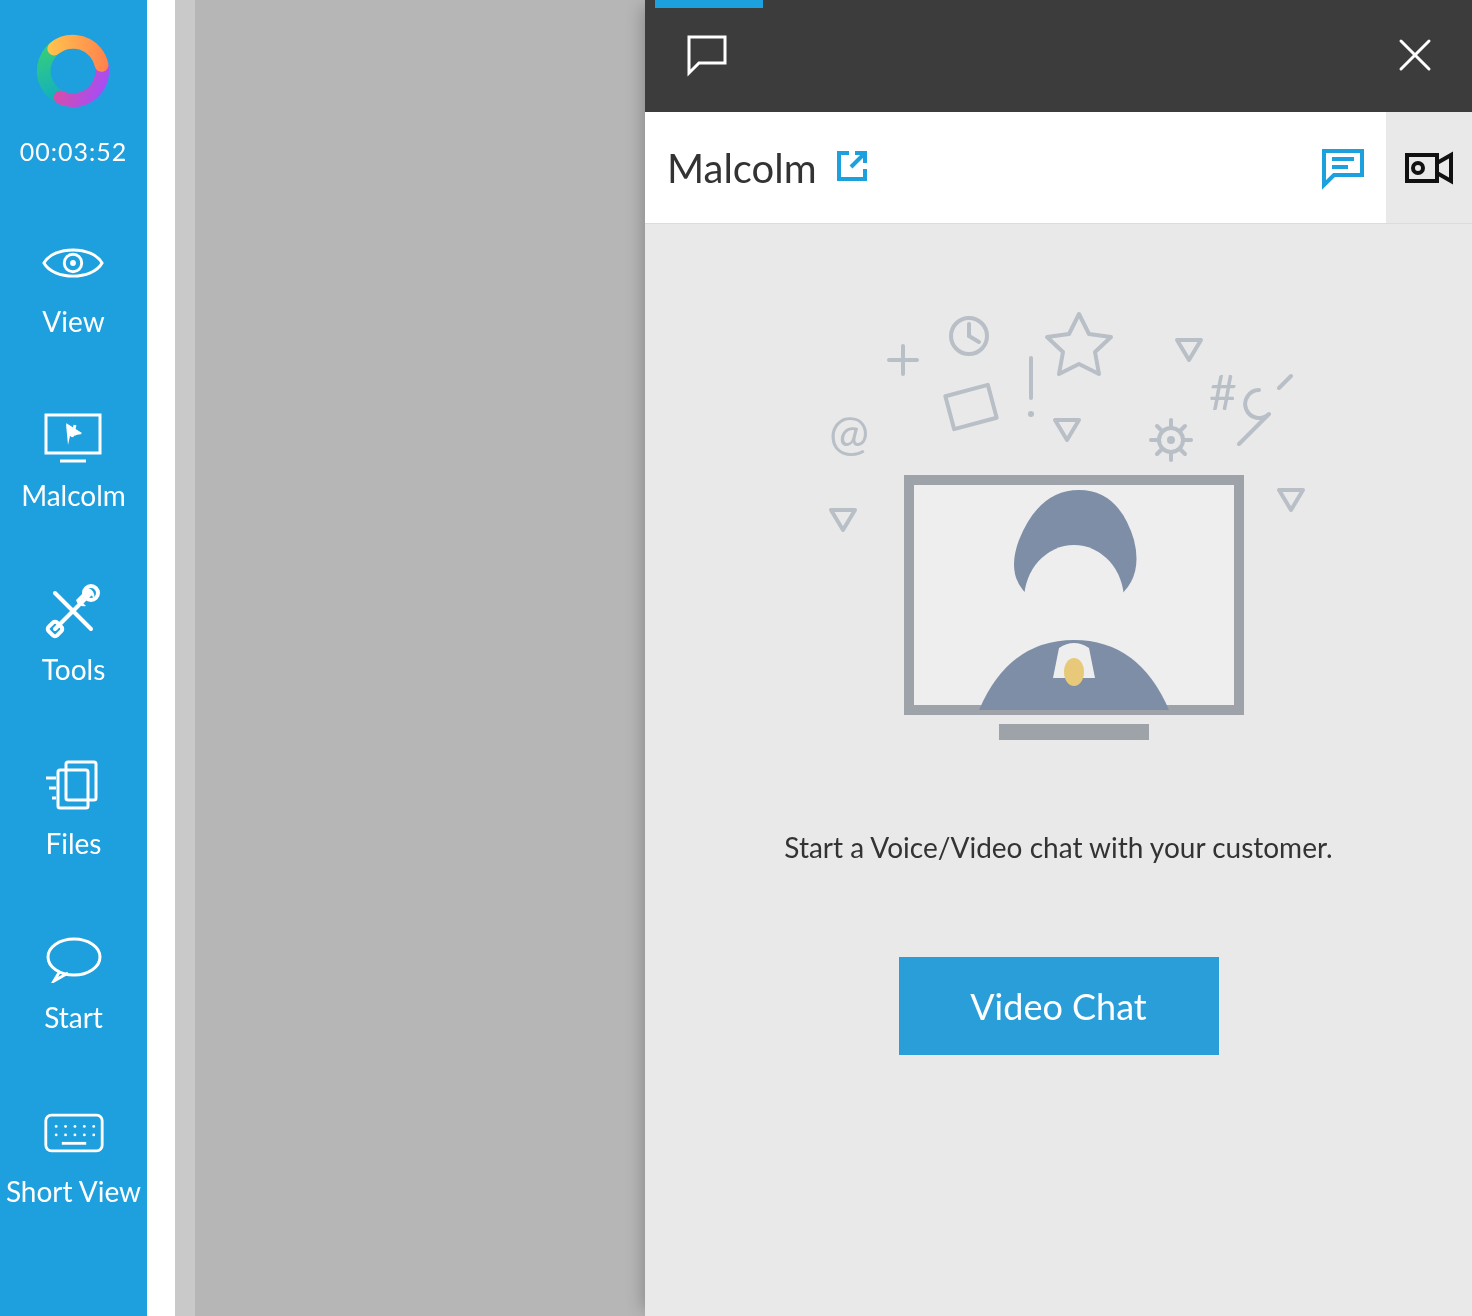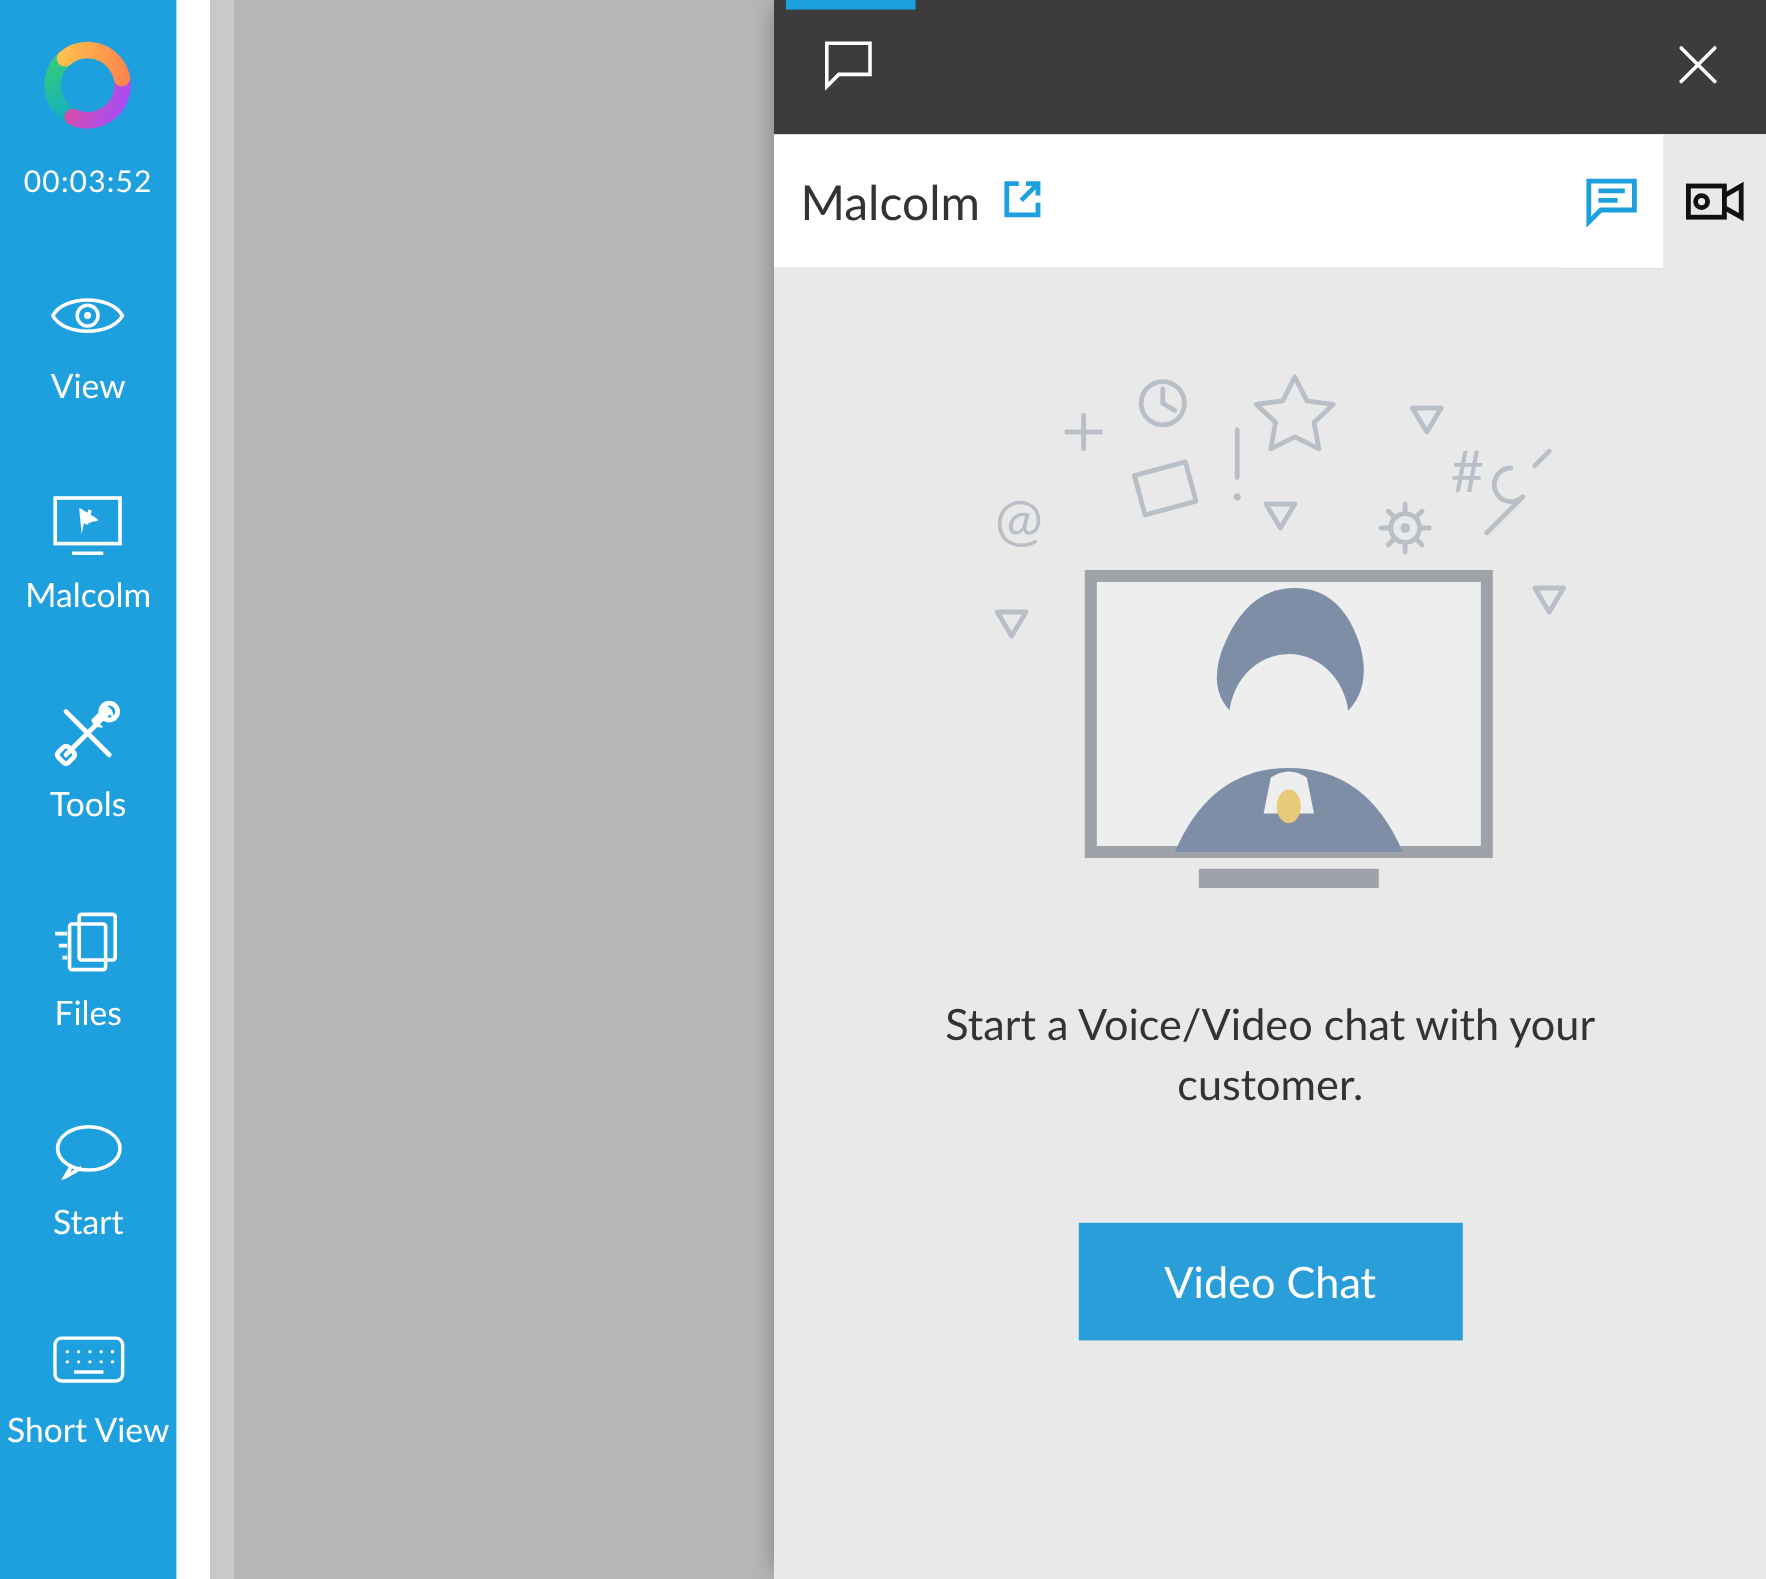--- a/index.html
+++ b/index.html
@@ -131,21 +131,21 @@
     flex: 1;
     background: #e9e9e9;
     display: flex;
     flex-direction: column;
     align-items: center;
     padding-top: 56px;
   }
   .illus { width: 640px; }
   .cta-text {
     margin-top: 48px;
-    font-size: 36px;
+    font-size: 28px;
     color: #333;
     text-align: center;
     line-height: 1.4;
     max-width: 620px;
   }
   .btn-row {
     margin-top: 90px;
     display: flex;
     gap: 26px;
   }

